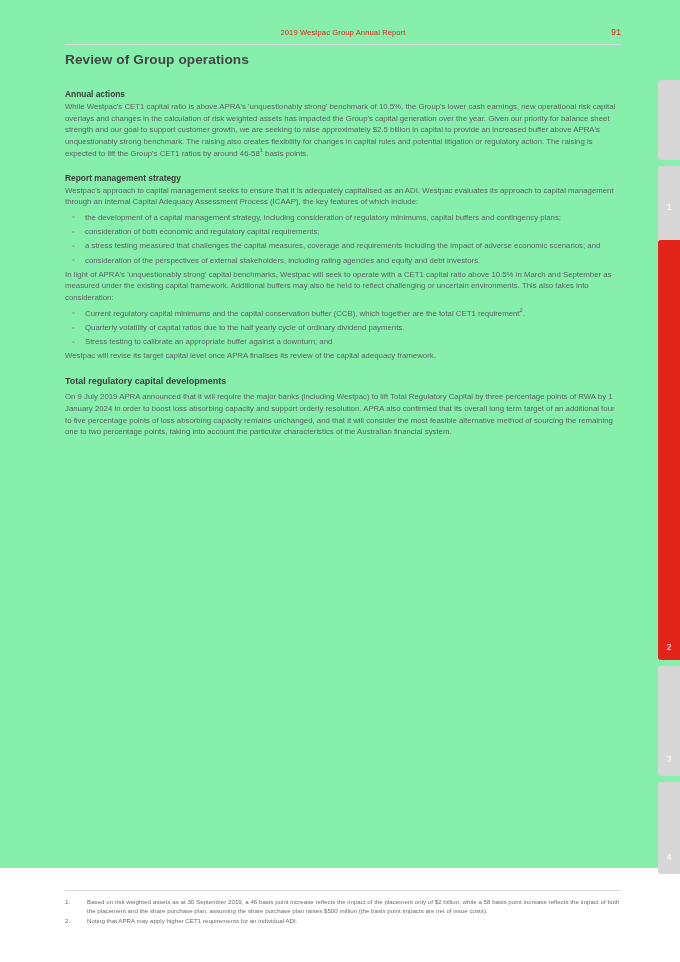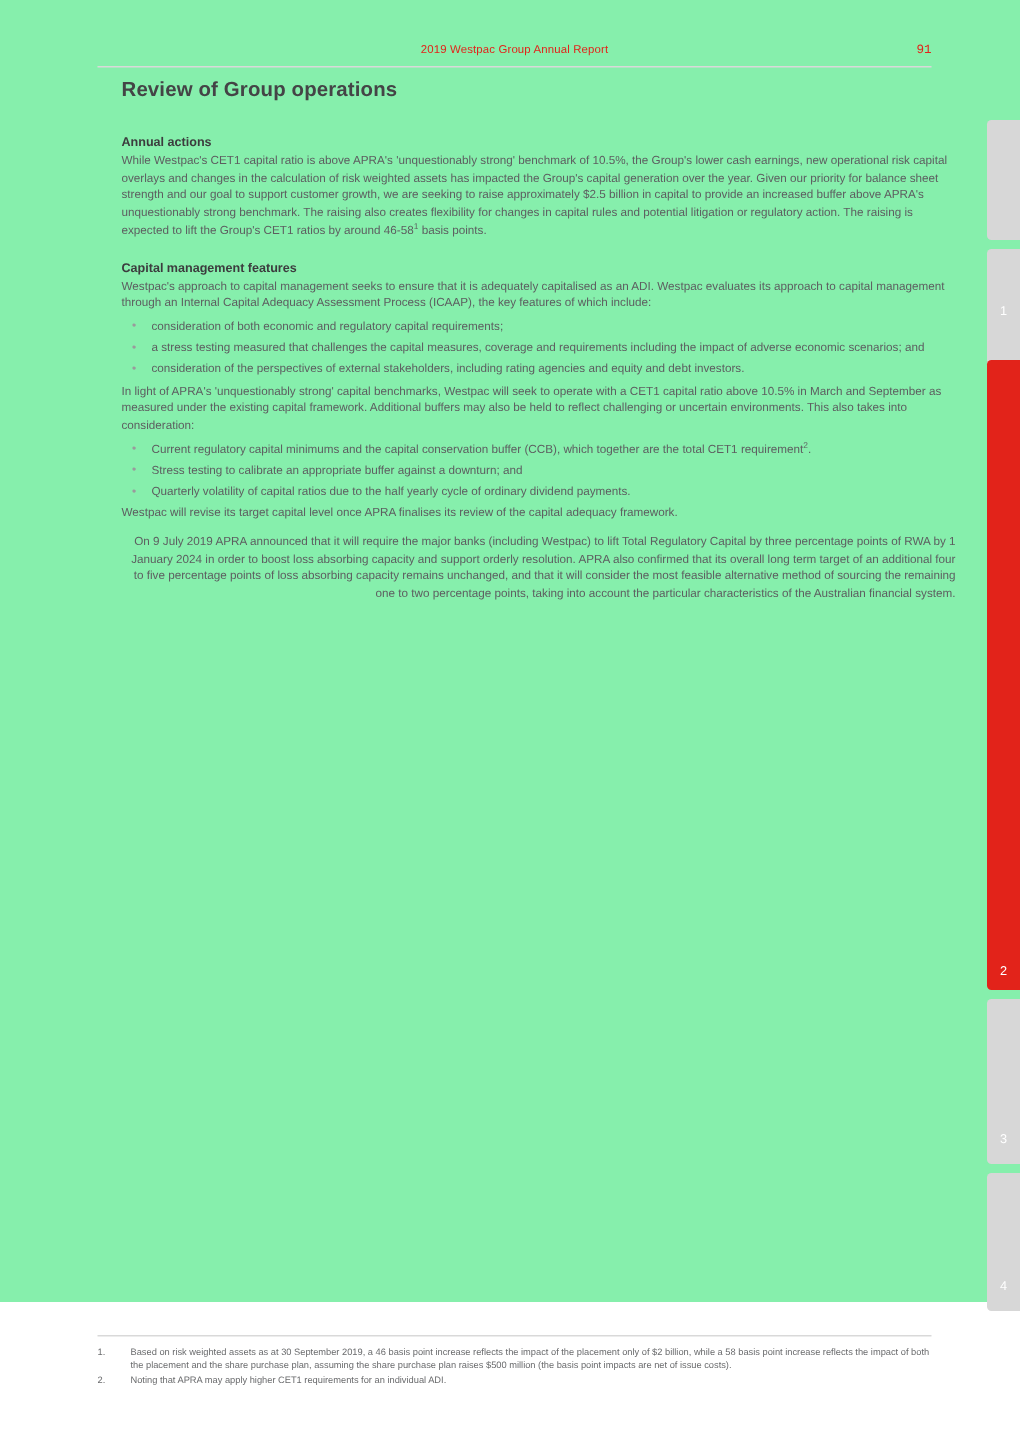--- a/index.html
+++ b/index.html
@@ -60,21 +60,20 @@
     height: 1px;
     background: #d9d9d9;
   }
 
   
   .content {
     position: absolute;
     left: 65px;
     top: 52px;
     width: 556px;
-    margin-left: 16px;
   }
   h1.page-title {
     margin: 0 0 22px 0;
     font-size: 13.6px;
     font-weight: bold;
     color: #444446;
     letter-spacing: 0.1px;
   }
   h2.section-heading {
     margin: 0 0 2px 0;
@@ -90,21 +89,21 @@
     margin-top: 14px;
   }
   p.body {
     margin: 0 0 0 0;
     font-size: 7.8px;
     line-height: 11.7px;
     color: #5d5e60;
     text-align: left;
   }
   p.body + p.body { margin-top: 7px; }
-  p.body.tight { margin-top: 5px; text-align: right; }
+  p.body.tight { margin-top: 5px; }
 
   ul.bullets {
     margin: 4px 0 0 0;
     padding: 0;
     list-style: none;
   }
   ul.bullets li {
     position: relative;
     padding-left: 20px;
     font-size: 7.8px;
@@ -204,39 +203,41 @@
   </div>
   <div class="header-rule"></div>
 
   <div class="content">
 
     <h1 class="page-title">Review of Group operations</h1>
 
     <h2 class="section-heading">Annual actions</h2>
     <p class="body"><span>While Westpac's CET1 capital ratio is above APRA's 'unquestionably strong' benchmark of 10.5%, the Group's lower cash earnings, new operational risk capital overlays and changes in the calculation of risk weighted assets has impacted the Group's capital generation over the year. Given our priority for balance sheet strength and our goal to support customer growth, we are seeking to raise approximately $2.5 billion in capital to provide an increased buffer above APRA's unquestionably strong benchmark. The raising also creates flexibility for changes in capital rules and potential litigation or regulatory action. The raising is expected to lift the Group's CET1 ratios by around 46-58<sup>1</sup> basis points.</span></p>
 
-    <h2 class="section-heading spaced">Capital management features</h2>
+    <h2 class="section-heading spaced">Report management strategy</h2>
     <p class="body">Westpac's approach to capital management seeks to ensure that it is adequately capitalised as an ADI. Westpac evaluates its approach to capital management through an Internal Capital Adequacy Assessment Process (ICAAP), the key features of which include:</p>
 
     <ul class="bullets">
+      <li>the development of a capital management strategy, including consideration of regulatory minimums, capital buffers and contingency plans;</li>
       <li>consideration of both economic and regulatory capital requirements;</li>
       <li>a stress testing measured that challenges the capital measures, coverage and requirements including the impact of adverse economic scenarios; and</li>
       <li>consideration of the perspectives of external stakeholders, including rating agencies and equity and debt investors.</li>
     </ul>
 
     <p class="body">In light of APRA's 'unquestionably strong' capital benchmarks, Westpac will seek to operate with a CET1 capital ratio above 10.5% in March and September as measured under the existing capital framework. Additional buffers may also be held to reflect challenging or uncertain environments. This also takes into consideration:</p>
 
     <ul class="bullets">
       <li><span>Current regulatory capital minimums and the capital conservation buffer (CCB), which together are the total CET1 requirement</span><sup>2</sup>.</li>
+      <li>Quarterly volatility of capital ratios due to the half yearly cycle of ordinary dividend payments.</li>
       <li>Stress testing to calibrate an appropriate buffer against a downturn; and</li>
-      <li>Quarterly volatility of capital ratios due to the half yearly cycle of ordinary dividend payments.</li>
     </ul>
 
     <p class="body">Westpac will revise its target capital level once APRA finalises its review of the capital adequacy framework.</p>
 
+    <h2 class="section-heading big">Total regulatory capital developments</h2>
     <p class="body tight">On 9 July 2019 APRA announced that it will require the major banks (including Westpac) to lift Total Regulatory Capital by three percentage points of RWA by 1 January 2024 in order to boost loss absorbing capacity and support orderly resolution. APRA also confirmed that its overall long term target of an additional four to five percentage points of loss absorbing capacity remains unchanged, and that it will consider the most feasible alternative method of sourcing the remaining one to two percentage points, taking into account the particular characteristics of the Australian financial system.</p>
 
   </div>
 
   <div class="footnote-rule"></div>
   <div class="footnotes">
     <div class="footnote">
       <span class="fn-num">1.</span>
       <span>Based on risk weighted assets as at 30 September 2019, a 46 basis point increase reflects the impact of the placement only of $2 billion, while a 58 basis point increase reflects the impact of both the placement and the share purchase plan, assuming the share purchase plan raises $500 million (the basis point impacts are net of issue costs).</span>
     </div>

